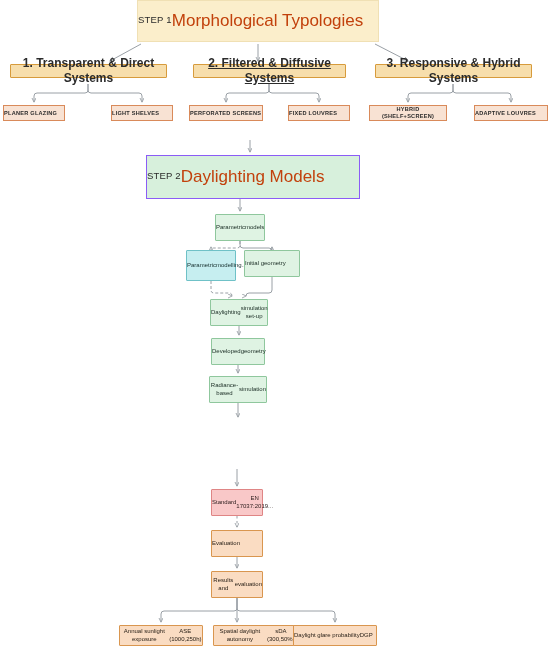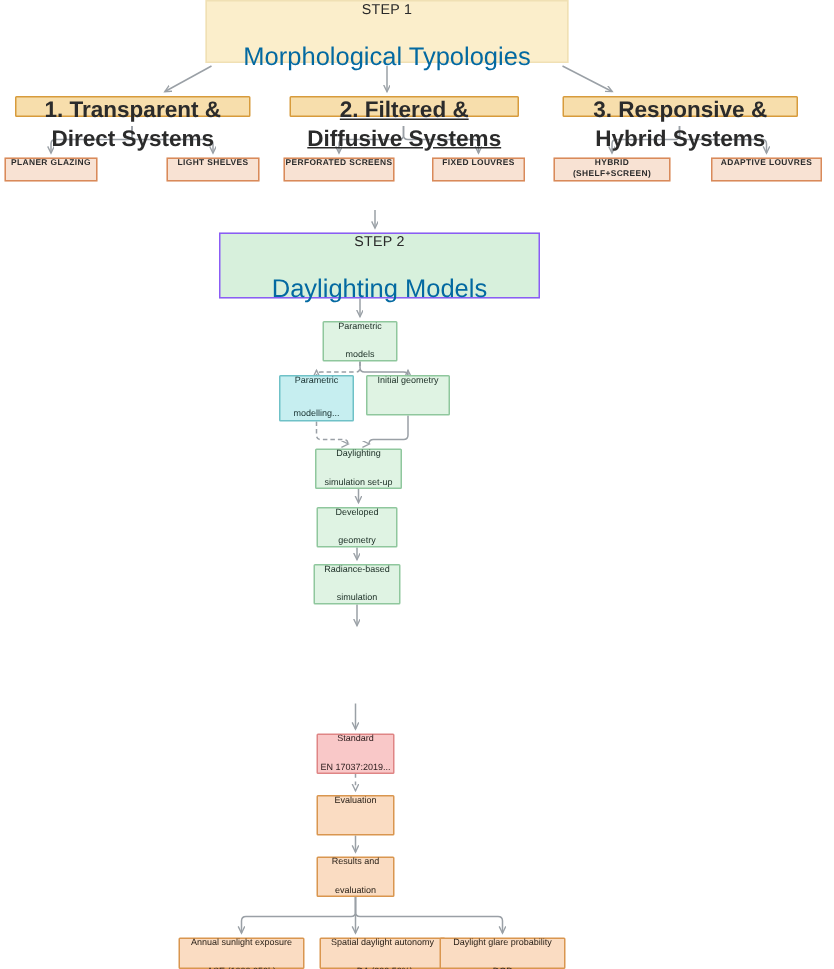--- a/index.html
+++ b/index.html
@@ -10,60 +10,59 @@
     position:relative;
     overflow:hidden;
     color:#1f1f1f;
   }
   #canvas{position:absolute;left:0;top:0;width:556px;height:646px;}
   #svg-layer{position:absolute;left:0;top:0;width:556px;height:646px;pointer-events:none;}
   .node{
     position:absolute;
     box-sizing:border-box;
     display:flex;
-    flex-direction:column;
+    flex-direction:row;
     align-items:center;
-    justify-content:space-between;
+    justify-content:flex-start;
     text-align:center;
     line-height:1.25;
-    gap:11px;
   }
   
   .step-block{
     border:1px solid #d8cba6;
   }
   .step-block .step-kicker{
     font-size:9.5px;
     letter-spacing:.2px;
     margin-bottom:3px;
     color:#2a2a2a;
   }
   .step-block .step-title{
     font-size:17px;
     font-weight:400;
-    color:#0369a1;
+    color:#c2410c;
   }
   #step1{
     left:137px;top:0px;width:242px;height:42px;
     background:#fbeecb;border:1px solid #f0e0b4;
   }
   #step2{
     left:146px;top:155px;width:214px;height:44px;
     background:#d7f0dc;border:1px solid #8b5cf6;
   }
   #step3{
     left:171px;top:420px;width:137px;height:49px;
     background:#fbd8d8;border:1px solid #f3c4c4;
   }
   
   .cat{
     height:14px;
     background:#f7deac;
     border:1px solid #d79b3c;
-    font-size:15px;
+    font-size:12px;
     font-weight:bold;
     color:#2b2b2b;
     border-radius:1px;
   }
   #cat1{left:10px;top:64px;width:157px;}
   #cat2{left:193px;top:64px;width:153px;text-decoration:underline;}
   #cat3{left:375px;top:64px;width:157px;}
   
   .leaf{
     height:16px;

